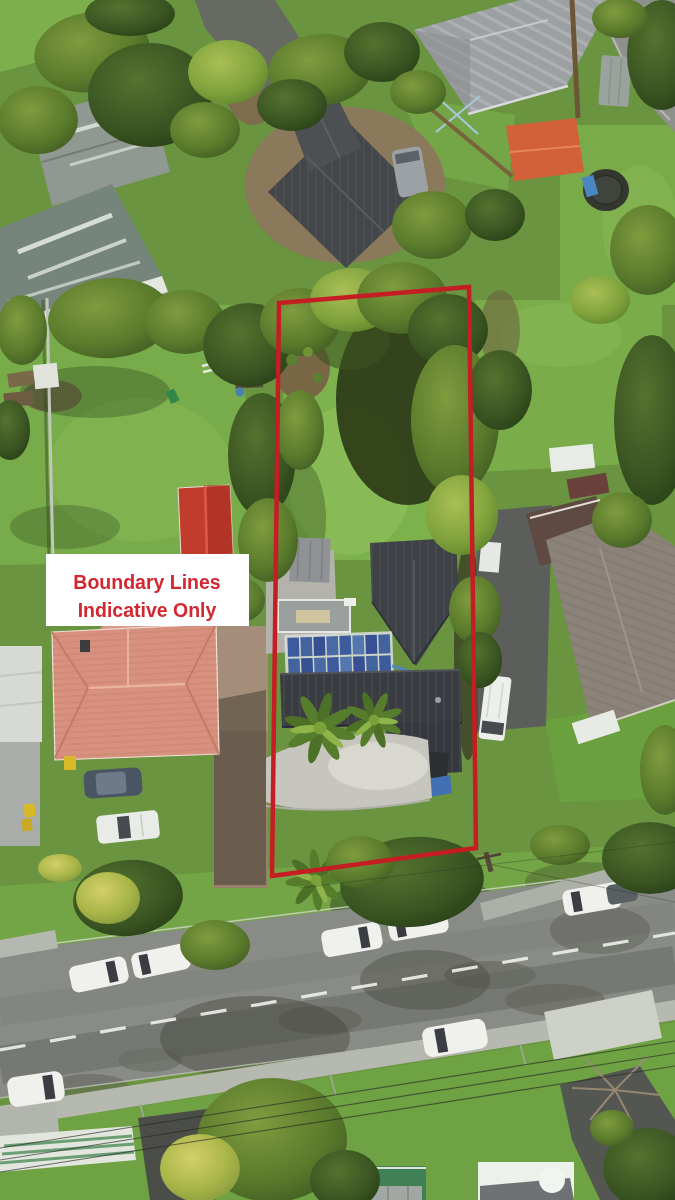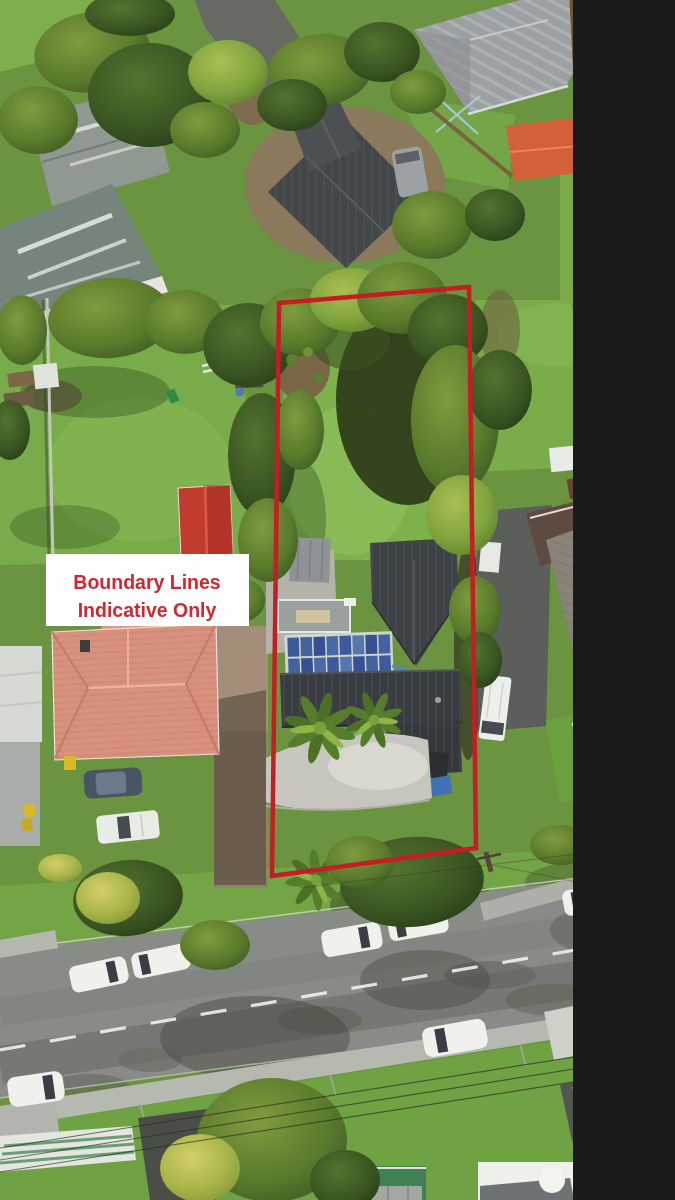--- a/index.html
+++ b/index.html
@@ -1,16 +1,16 @@
 <!DOCTYPE html>
 <html><head>
 <meta charset="utf-8">
 <style>
   html,body{margin:0;padding:0;background:#1a1a1a;}
-  .stage{position:relative;width:573px;height:1200px;overflow:hidden;background:#6a9440;}
+  .stage{position:relative;width:675px;height:1200px;overflow:hidden;background:#6a9440;}
   .stage svg{display:block;width:675px;height:1200px;}
   .disclaimer-text{font-family:"Liberation Sans","DejaVu Sans",sans-serif;font-weight:700;font-size:19.5px;}
 </style>
 </head>
 <body>
 
 <div class="stage">
 <svg viewBox="0 0 675 1200" xmlns="http://www.w3.org/2000/svg">
 <defs>
   <radialGradient id="tDark" cx="0.4" cy="0.35" r="0.8">

